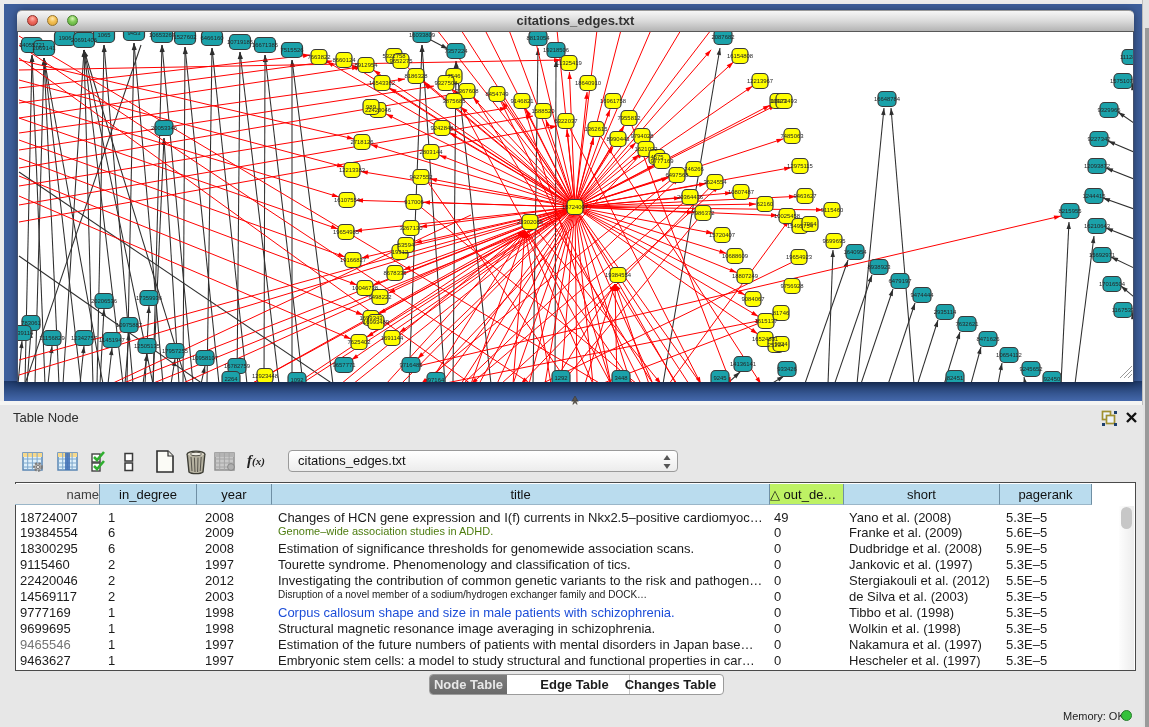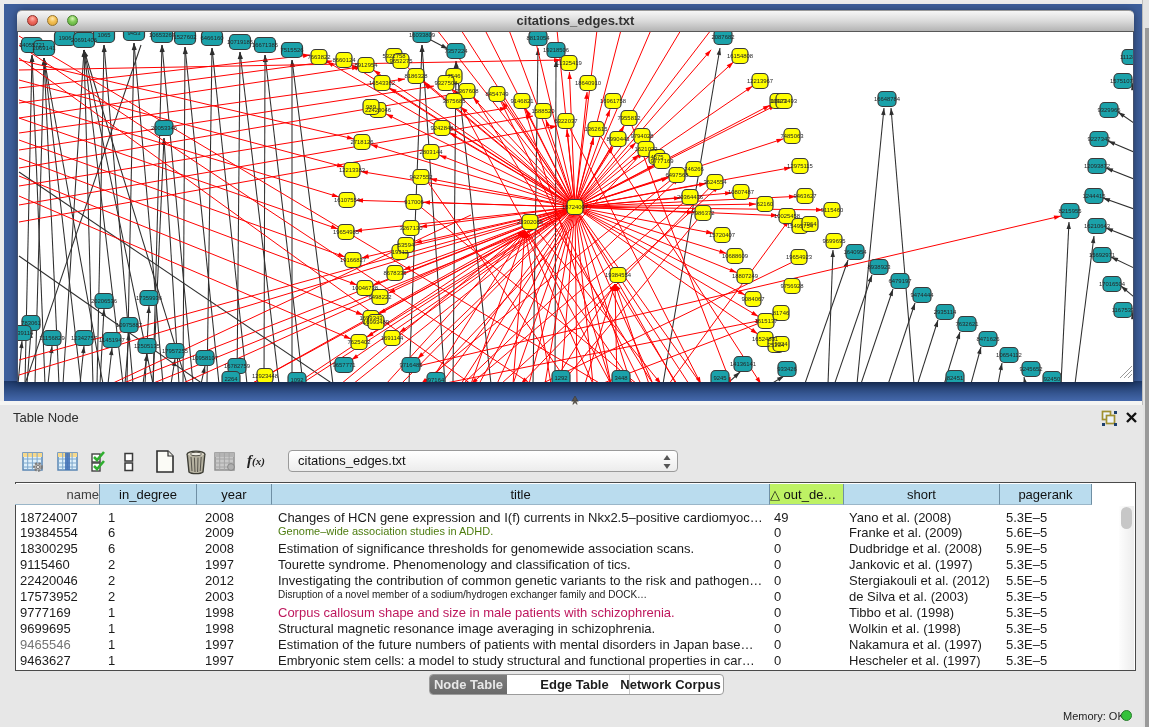--- a/index.html
+++ b/index.html
@@ -867,31 +867,31 @@
 <div class="abs" style="left:774px;top:557.2px;font-size:13px;color:#1b1b1b">0</div>
 <div class="abs" style="left:849px;top:557.2px;font-size:13px;color:#1b1b1b">Jankovic et al. (1997)</div>
 <div class="abs" style="left:1006px;top:557.2px;font-size:13px;color:#1b1b1b">5.3E–5</div>
 <div class="abs" style="left:20px;top:573.1px;font-size:13px;color:#1b1b1b;white-space:nowrap">22420046</div>
 <div class="abs" style="left:108px;top:573.1px;font-size:13px;color:#1b1b1b">2</div>
 <div class="abs" style="left:205px;top:573.1px;font-size:13px;color:#1b1b1b">2012</div>
 <div class="abs" style="left:278px;top:573.1px;width:492px;font-size:13px;color:#1b1b1b;white-space:nowrap;overflow:hidden">Investigating the contribution of common genetic variants to the risk and pathogen…</div>
 <div class="abs" style="left:774px;top:573.1px;font-size:13px;color:#1b1b1b">0</div>
 <div class="abs" style="left:849px;top:573.1px;font-size:13px;color:#1b1b1b">Stergiakouli et al. (2012)</div>
 <div class="abs" style="left:1006px;top:573.1px;font-size:13px;color:#1b1b1b">5.5E–5</div>
-<div class="abs" style="left:20px;top:589.0px;font-size:13px;color:#1b1b1b;white-space:nowrap">17573952</div>
+<div class="abs" style="left:20px;top:589.0px;font-size:13px;color:#1b1b1b;white-space:nowrap">14569117</div>
 <div class="abs" style="left:108px;top:589.0px;font-size:13px;color:#1b1b1b">2</div>
 <div class="abs" style="left:205px;top:589.0px;font-size:13px;color:#1b1b1b">2003</div>
 <div class="abs" style="left:278px;top:589.0px;width:492px;font-size:10px;color:#1b1b1b;white-space:nowrap;overflow:hidden">Disruption of a novel member of a sodium/hydrogen exchanger family and DOCK…</div>
 <div class="abs" style="left:774px;top:589.0px;font-size:13px;color:#1b1b1b">0</div>
 <div class="abs" style="left:849px;top:589.0px;font-size:13px;color:#1b1b1b">de Silva et al. (2003)</div>
 <div class="abs" style="left:1006px;top:589.0px;font-size:13px;color:#1b1b1b">5.3E–5</div>
 <div class="abs" style="left:20px;top:604.9px;font-size:13px;color:#1b1b1b;white-space:nowrap">9777169</div>
 <div class="abs" style="left:108px;top:604.9px;font-size:13px;color:#1b1b1b">1</div>
 <div class="abs" style="left:205px;top:604.9px;font-size:13px;color:#1b1b1b">1998</div>
-<div class="abs" style="left:278px;top:604.9px;width:492px;font-size:13px;color:#be185d;white-space:nowrap;overflow:hidden">Corpus callosum shape and size in male patients with schizophrenia.</div>
+<div class="abs" style="left:278px;top:604.9px;width:492px;font-size:13px;color:#1d4ed8;white-space:nowrap;overflow:hidden">Corpus callosum shape and size in male patients with schizophrenia.</div>
 <div class="abs" style="left:774px;top:604.9px;font-size:13px;color:#1b1b1b">0</div>
 <div class="abs" style="left:849px;top:604.9px;font-size:13px;color:#1b1b1b">Tibbo et al. (1998)</div>
 <div class="abs" style="left:1006px;top:604.9px;font-size:13px;color:#1b1b1b">5.3E–5</div>
 <div class="abs" style="left:20px;top:620.8px;font-size:13px;color:#1b1b1b;white-space:nowrap">9699695</div>
 <div class="abs" style="left:108px;top:620.8px;font-size:13px;color:#1b1b1b">1</div>
 <div class="abs" style="left:205px;top:620.8px;font-size:13px;color:#1b1b1b">1998</div>
 <div class="abs" style="left:278px;top:620.8px;width:492px;font-size:13px;color:#1b1b1b;white-space:nowrap;overflow:hidden">Structural magnetic resonance image averaging in schizophrenia.</div>
 <div class="abs" style="left:774px;top:620.8px;font-size:13px;color:#1b1b1b">0</div>
 <div class="abs" style="left:849px;top:620.8px;font-size:13px;color:#1b1b1b">Wolkin et al. (1998)</div>
 <div class="abs" style="left:1006px;top:620.8px;font-size:13px;color:#1b1b1b">5.3E–5</div>
@@ -907,15 +907,15 @@
 <div class="abs" style="left:205px;top:652.6px;font-size:13px;color:#1b1b1b">1997</div>
 <div class="abs" style="left:278px;top:652.6px;width:492px;font-size:13px;color:#1b1b1b;white-space:nowrap;overflow:hidden">Embryonic stem cells: a model to study structural and functional properties in car…</div>
 <div class="abs" style="left:774px;top:652.6px;font-size:13px;color:#1b1b1b">0</div>
 <div class="abs" style="left:849px;top:652.6px;font-size:13px;color:#1b1b1b">Hescheler et al. (1997)</div>
 <div class="abs" style="left:1006px;top:652.6px;font-size:13px;color:#1b1b1b">5.3E–5</div>
 <div class="abs" style="left:1119px;top:506px;width:15px;height:164px;background:linear-gradient(90deg,#fdfdfd,#ededed)"></div>
 <div class="abs" style="left:1121px;top:507px;width:11px;height:22px;background:#c7c7c7;border-radius:6px"></div>
 <div class="abs" style="left:429px;top:674px;width:295px;height:21px;border:1px solid #9b9b9b;border-radius:4px;background:#fff;overflow:hidden;font-size:13px;font-weight:bold;line-height:20px;text-align:center">
 <div class="abs" style="left:0;top:0;width:77px;height:21px;background:linear-gradient(#7d7d7d,#686868);color:#e8e8e8">Node Table</div>
 <div class="abs" style="left:90px;top:0;width:110px;height:21px;color:#1c1c1c;border-right:1px solid #c4c4c4">Edge Table</div>
-<div class="abs" style="left:186px;top:0;width:109px;height:21px;color:#1c1c1c">Network Corpus</div>
+<div class="abs" style="left:186px;top:0;width:109px;height:21px;color:#1c1c1c">Changes Table</div>
   </div>
 <div class="abs" style="left:1063px;top:710px;font-size:11px;color:#222">Memory: OK</div>
 <div class="abs" style="left:1121px;top:710px;width:11px;height:11px;border-radius:50%;background:#35c23c;border:1px solid #2a7d2e"></div>
 </body></html>

